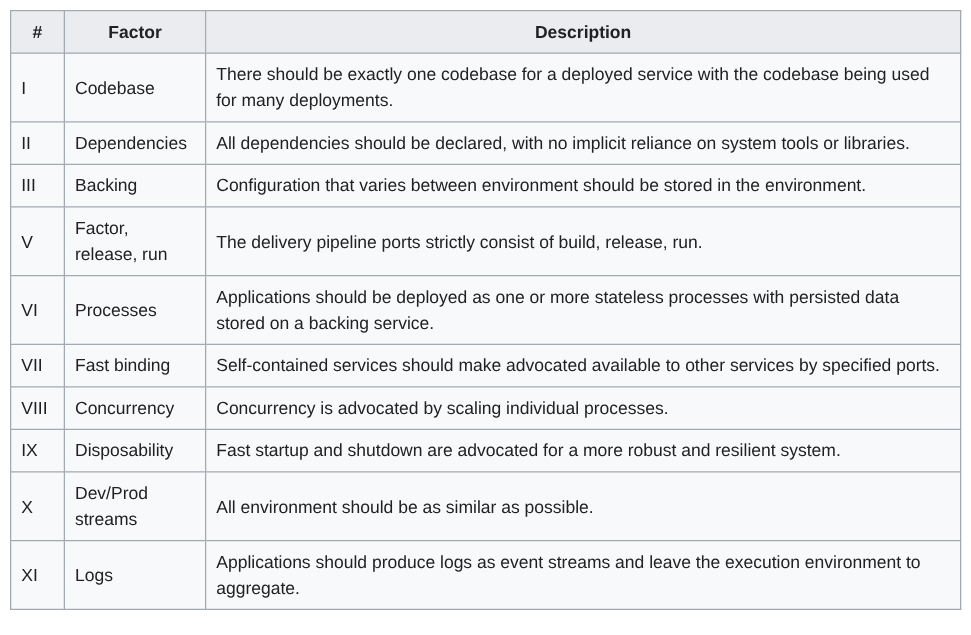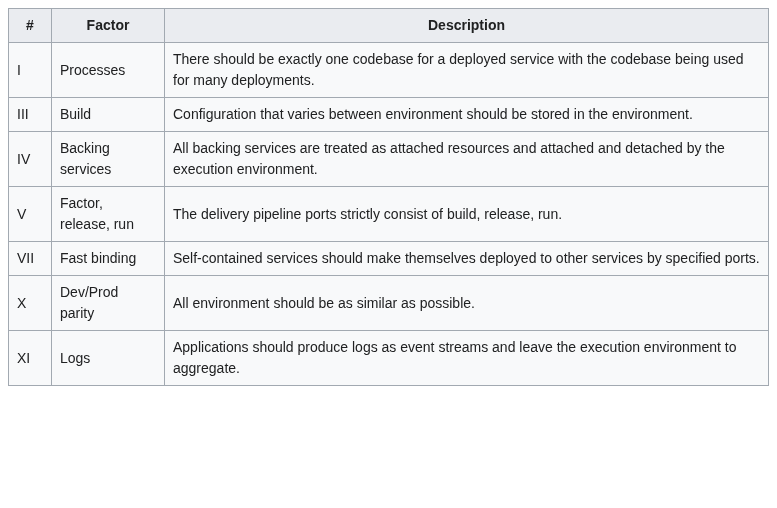--- a/index.html
+++ b/index.html
@@ -45,46 +45,61 @@
   <thead>
     <tr>
       <th class="col-num">#</th>
       <th class="col-factor">Factor</th>
       <th>Description</th>
     </tr>
   </thead>
   <tbody id="table-body">
   <tr>
         <td class="col-num">I</td>
-        <td class="col-factor">Processes</td>
+        <td class="col-factor">Codebase</td>
         <td>There should be exactly one codebase for a deployed service with the codebase being used for many deployments.</td>
       </tr>
       <tr>
-        <td class="col-num">III</td>
-        <td class="col-factor">Build</td>
-        <td>Configuration that varies between environment should be stored in the environment.</td>
+        <td class="col-num">II</td>
+        <td class="col-factor">Dependencies</td>
+        <td>All dependencies should be declared, with no implicit reliance on system tools or libraries.</td>
       </tr>
       <tr>
-        <td class="col-num">IV</td>
-        <td class="col-factor">Backing services</td>
-        <td>All backing services are treated as attached resources and attached and detached by the execution environment.</td>
+        <td class="col-num">III</td>
+        <td class="col-factor">Backing</td>
+        <td>Configuration that varies between environment should be stored in the environment.</td>
       </tr>
       <tr>
         <td class="col-num">V</td>
         <td class="col-factor">Factor, release, run</td>
         <td>The delivery pipeline ports strictly consist of build, release, run.</td>
       </tr>
       <tr>
+        <td class="col-num">VI</td>
+        <td class="col-factor">Processes</td>
+        <td>Applications should be deployed as one or more stateless processes with persisted data stored on a backing service.</td>
+      </tr>
+      <tr>
         <td class="col-num">VII</td>
         <td class="col-factor">Fast binding</td>
-        <td>Self-contained services should make themselves deployed to other services by specified ports.</td>
+        <td>Self-contained services should make advocated available to other services by specified ports.</td>
+      </tr>
+      <tr>
+        <td class="col-num">VIII</td>
+        <td class="col-factor">Concurrency</td>
+        <td>Concurrency is advocated by scaling individual processes.</td>
+      </tr>
+      <tr>
+        <td class="col-num">IX</td>
+        <td class="col-factor">Disposability</td>
+        <td>Fast startup and shutdown are advocated for a more robust and resilient system.</td>
       </tr>
       <tr>
         <td class="col-num">X</td>
-        <td class="col-factor">Dev/Prod parity</td>
+        <td class="col-factor">Dev/Prod streams</td>
         <td>All environment should be as similar as possible.</td>
       </tr>
       <tr>
         <td class="col-num">XI</td>
         <td class="col-factor">Logs</td>
         <td>Applications should produce logs as event streams and leave the execution environment to aggregate.</td>
       </tr>
     </tbody>
 </table>
 

